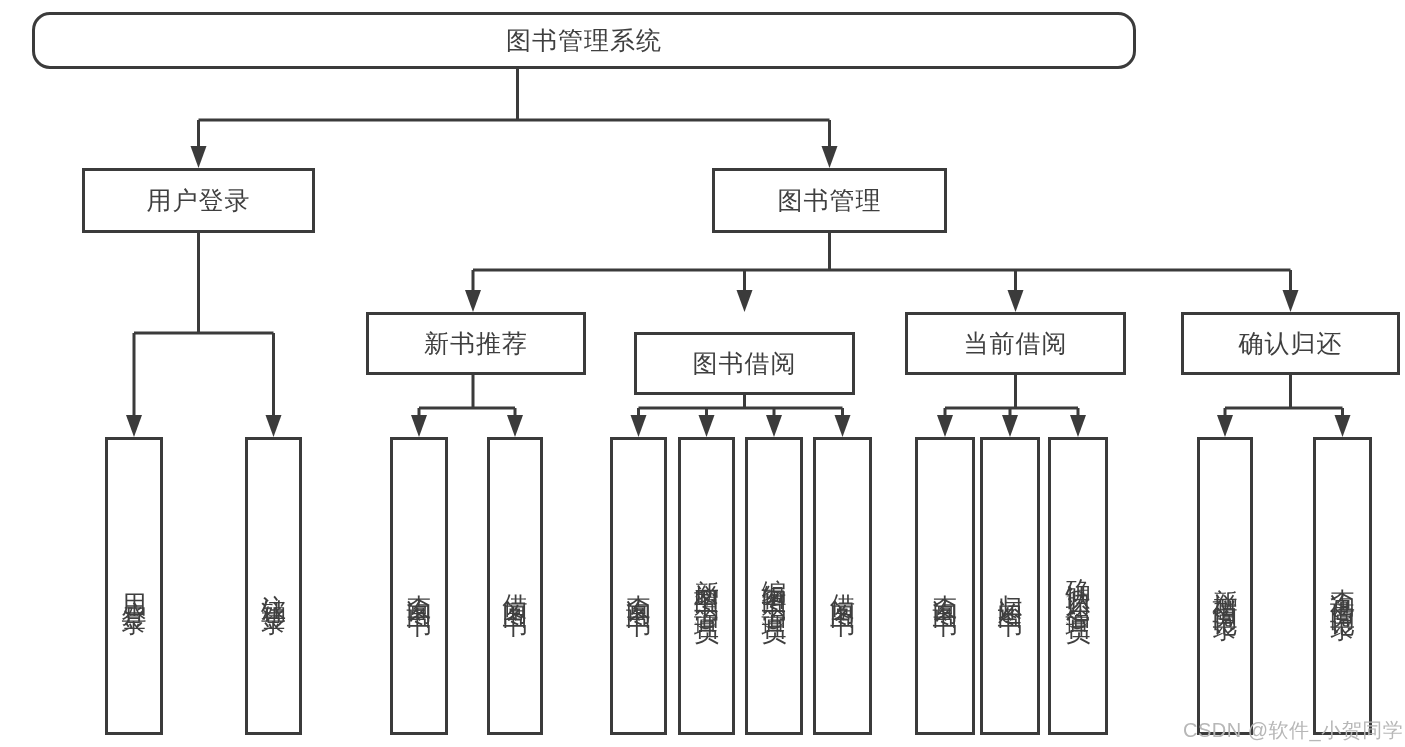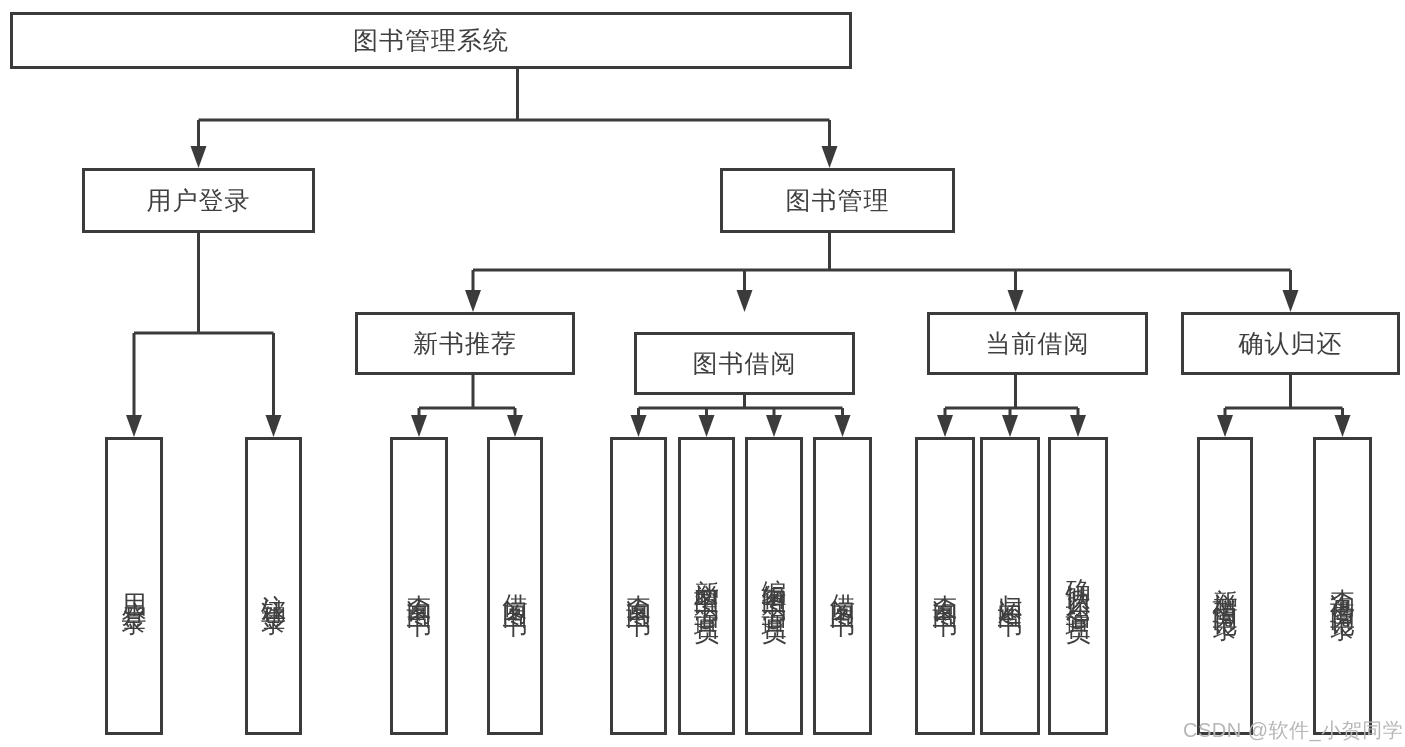--- a/index.html
+++ b/index.html
@@ -65,26 +65,26 @@
       <polygon points="698.5,415 714.5,415 706.5,437" fill="#3b3b3b"></polygon>
       <polygon points="766,415 782,415 774,437" fill="#3b3b3b"></polygon>
       <polygon points="834.5,415 850.5,415 842.5,437" fill="#3b3b3b"></polygon>
       <polygon points="937,415 953,415 945,437" fill="#3b3b3b"></polygon>
       <polygon points="1002,415 1018,415 1010,437" fill="#3b3b3b"></polygon>
       <polygon points="1070,415 1086,415 1078,437" fill="#3b3b3b"></polygon>
       <polygon points="1217,415 1233,415 1225,437" fill="#3b3b3b"></polygon>
       <polygon points="1334.5,415 1350.5,415 1342.5,437" fill="#3b3b3b"></polygon>
     </svg>
 
-  <div class="node h" style="left: 10px; top: 12px; width: 842px; height: 57px;">图书管理系统</div>
+  <div class="node h" style="left: 32px; top: 12px; width: 1104px; height: 57px; border-radius: 18px;">图书管理系统</div>
   <div class="node h" style="left: 82px; top: 168px; width: 233px; height: 65px;">用户登录</div>
-  <div class="node h" style="left: 712px; top: 168px; width: 235px; height: 65px; margin-left: 8px;">图书管理</div>
-  <div class="node h" style="left: 355px; top: 312px; width: 220px; height: 63px;">新书推荐</div>
+  <div class="node h" style="left: 712px; top: 168px; width: 235px; height: 65px;">图书管理</div>
+  <div class="node h" style="left: 366px; top: 312px; width: 220px; height: 63px;">新书推荐</div>
   <div class="node h" style="left: 634px; top: 312px; width: 221px; height: 63px; margin-top: 20px;">图书借阅</div>
-  <div class="node h" style="left: 905px; top: 312px; width: 221px; height: 63px; margin-left: 22px;">当前借阅</div>
+  <div class="node h" style="left: 905px; top: 312px; width: 221px; height: 63px;">当前借阅</div>
   <div class="node h" style="left: 1181px; top: 312px; width: 219px; height: 63px;">确认归还</div>
 
   <div class="node v" style="left: 105px; top: 437px; width: 58px; height: 298px;">用户登录</div>
   <div class="node v" style="left: 245px; top: 437px; width: 57px; height: 298px;">注销登录</div>
   <div class="node v" style="left: 390px; top: 437px; width: 58px; height: 298px;">查询图书</div>
   <div class="node v" style="left: 487px; top: 437px; width: 56px; height: 298px;">借阅图书</div>
   <div class="node v" style="left: 610px; top: 437px; width: 57px; height: 298px;">查询图书</div>
   <div class="node v" style="left: 678px; top: 437px; width: 57px; height: 298px;">新增图书（管理员）</div>
   <div class="node v" style="left: 745px; top: 437px; width: 58px; height: 298px;">编辑图书（管理员）</div>
   <div class="node v" style="left: 813px; top: 437px; width: 59px; height: 298px;">借阅图书</div>

